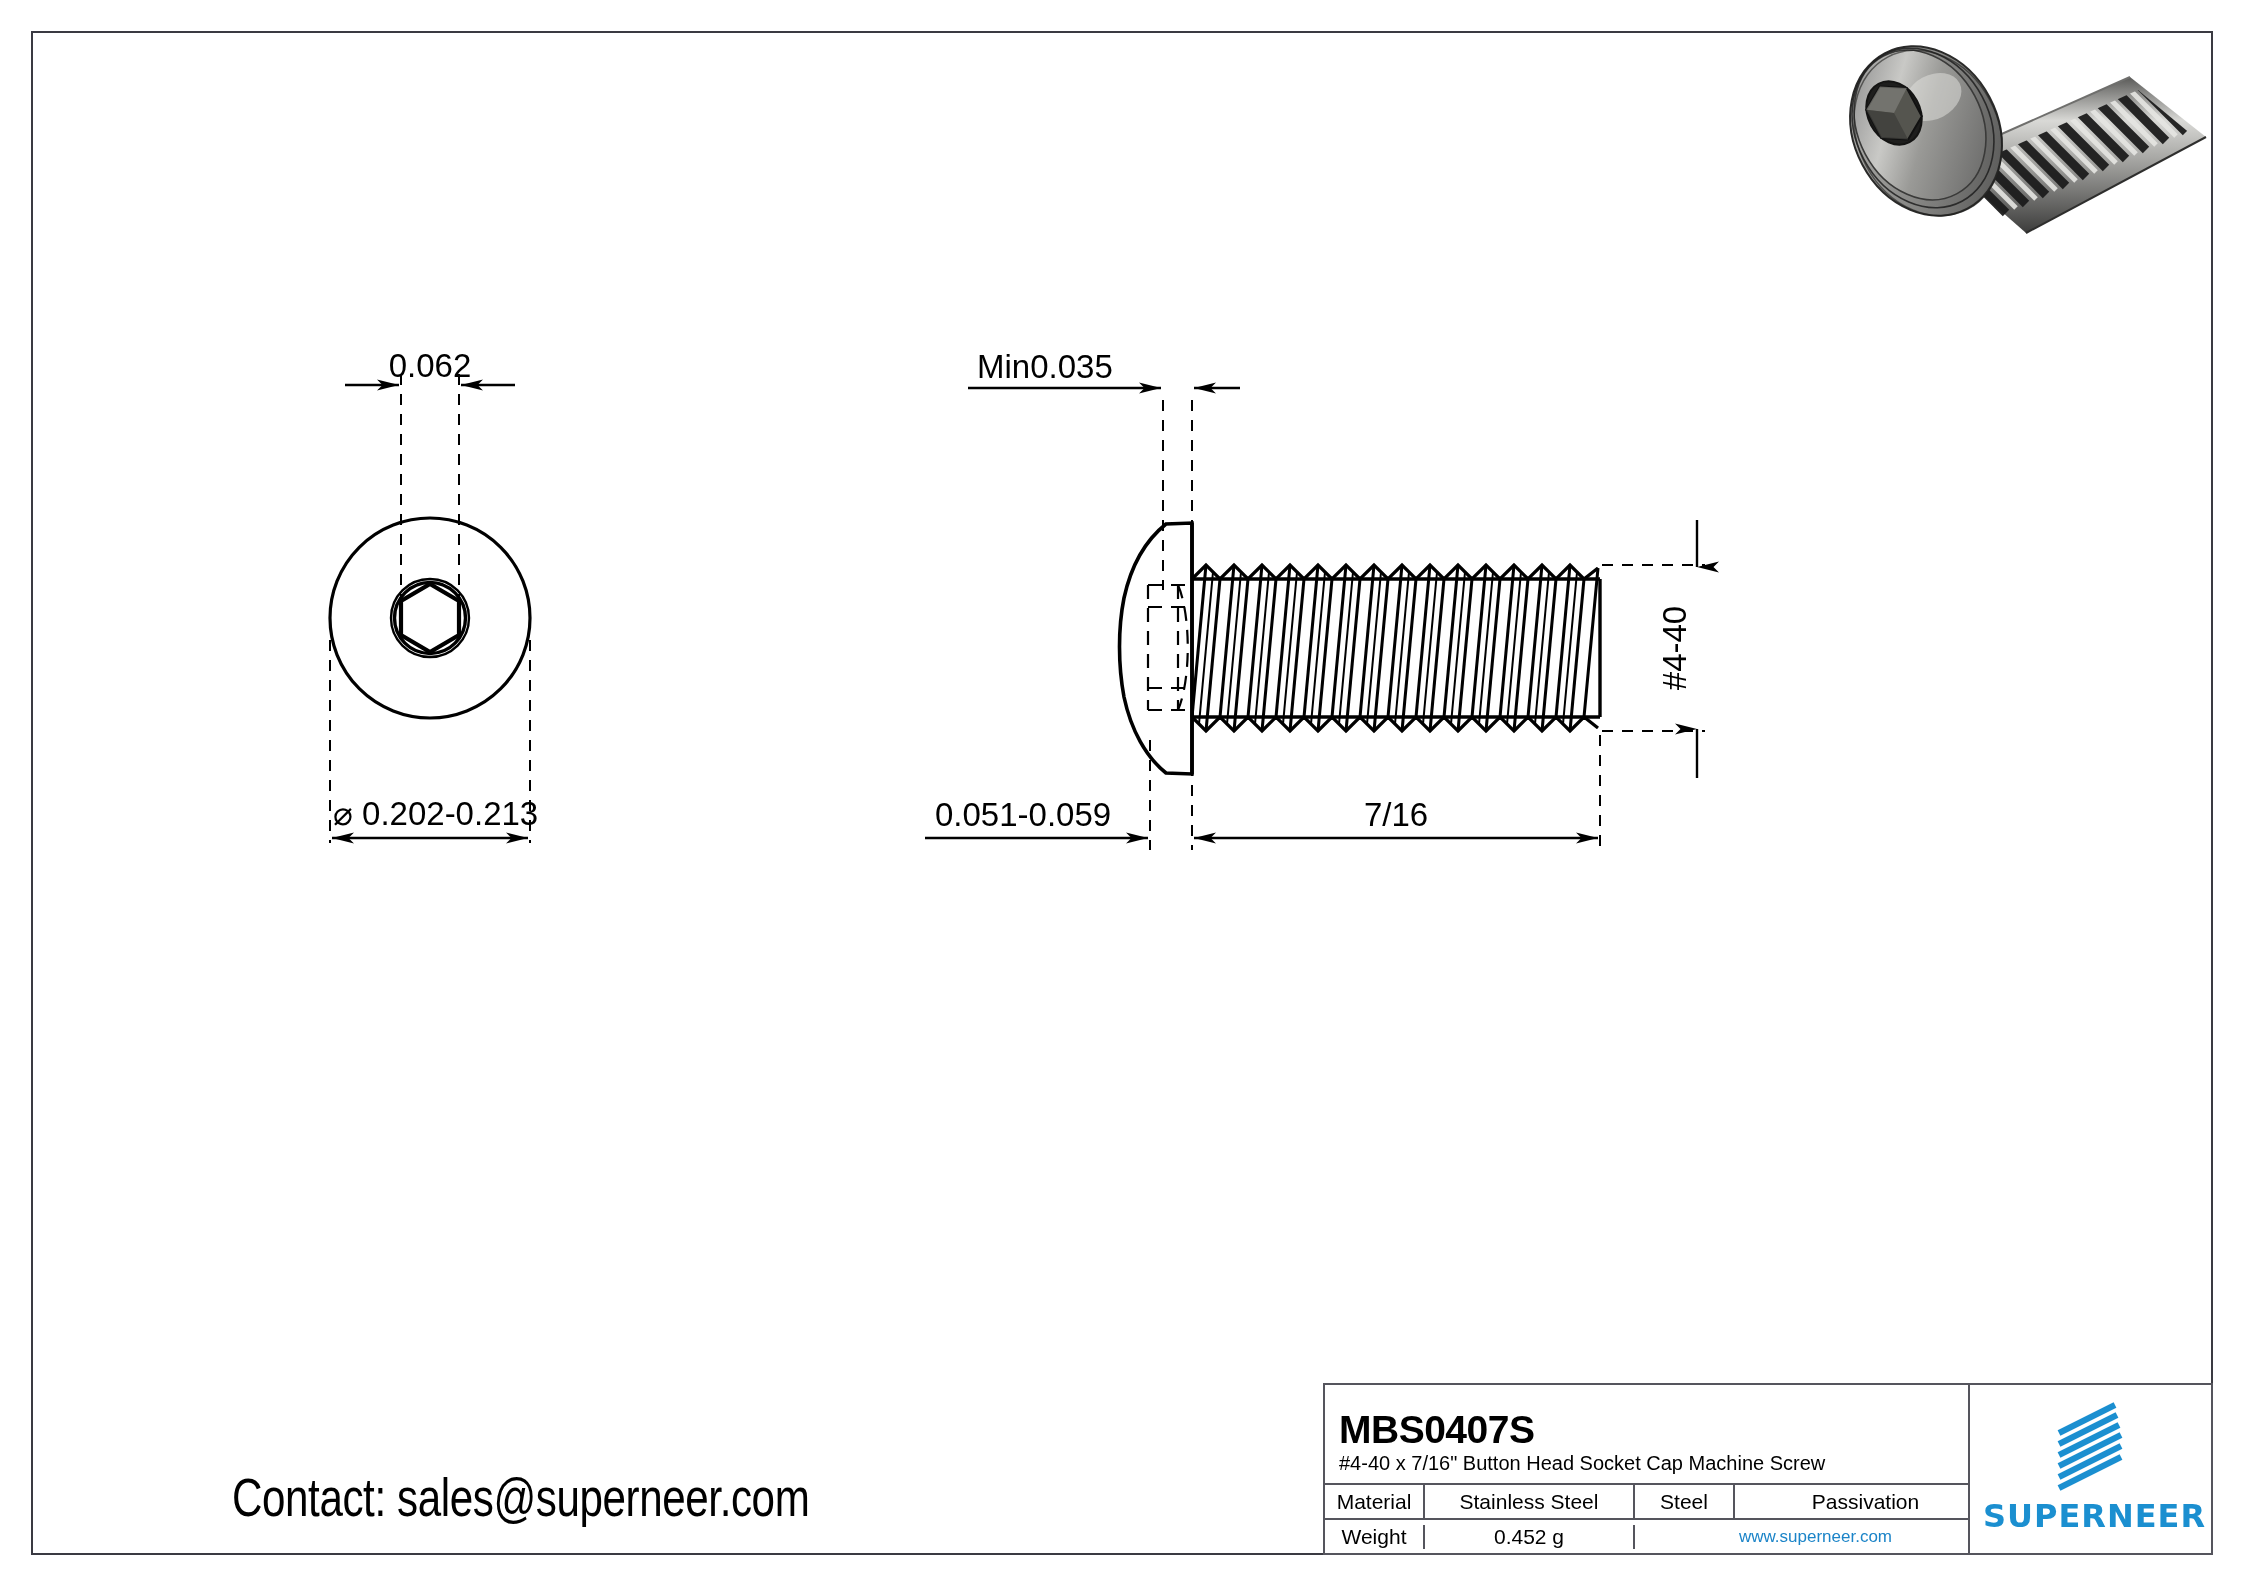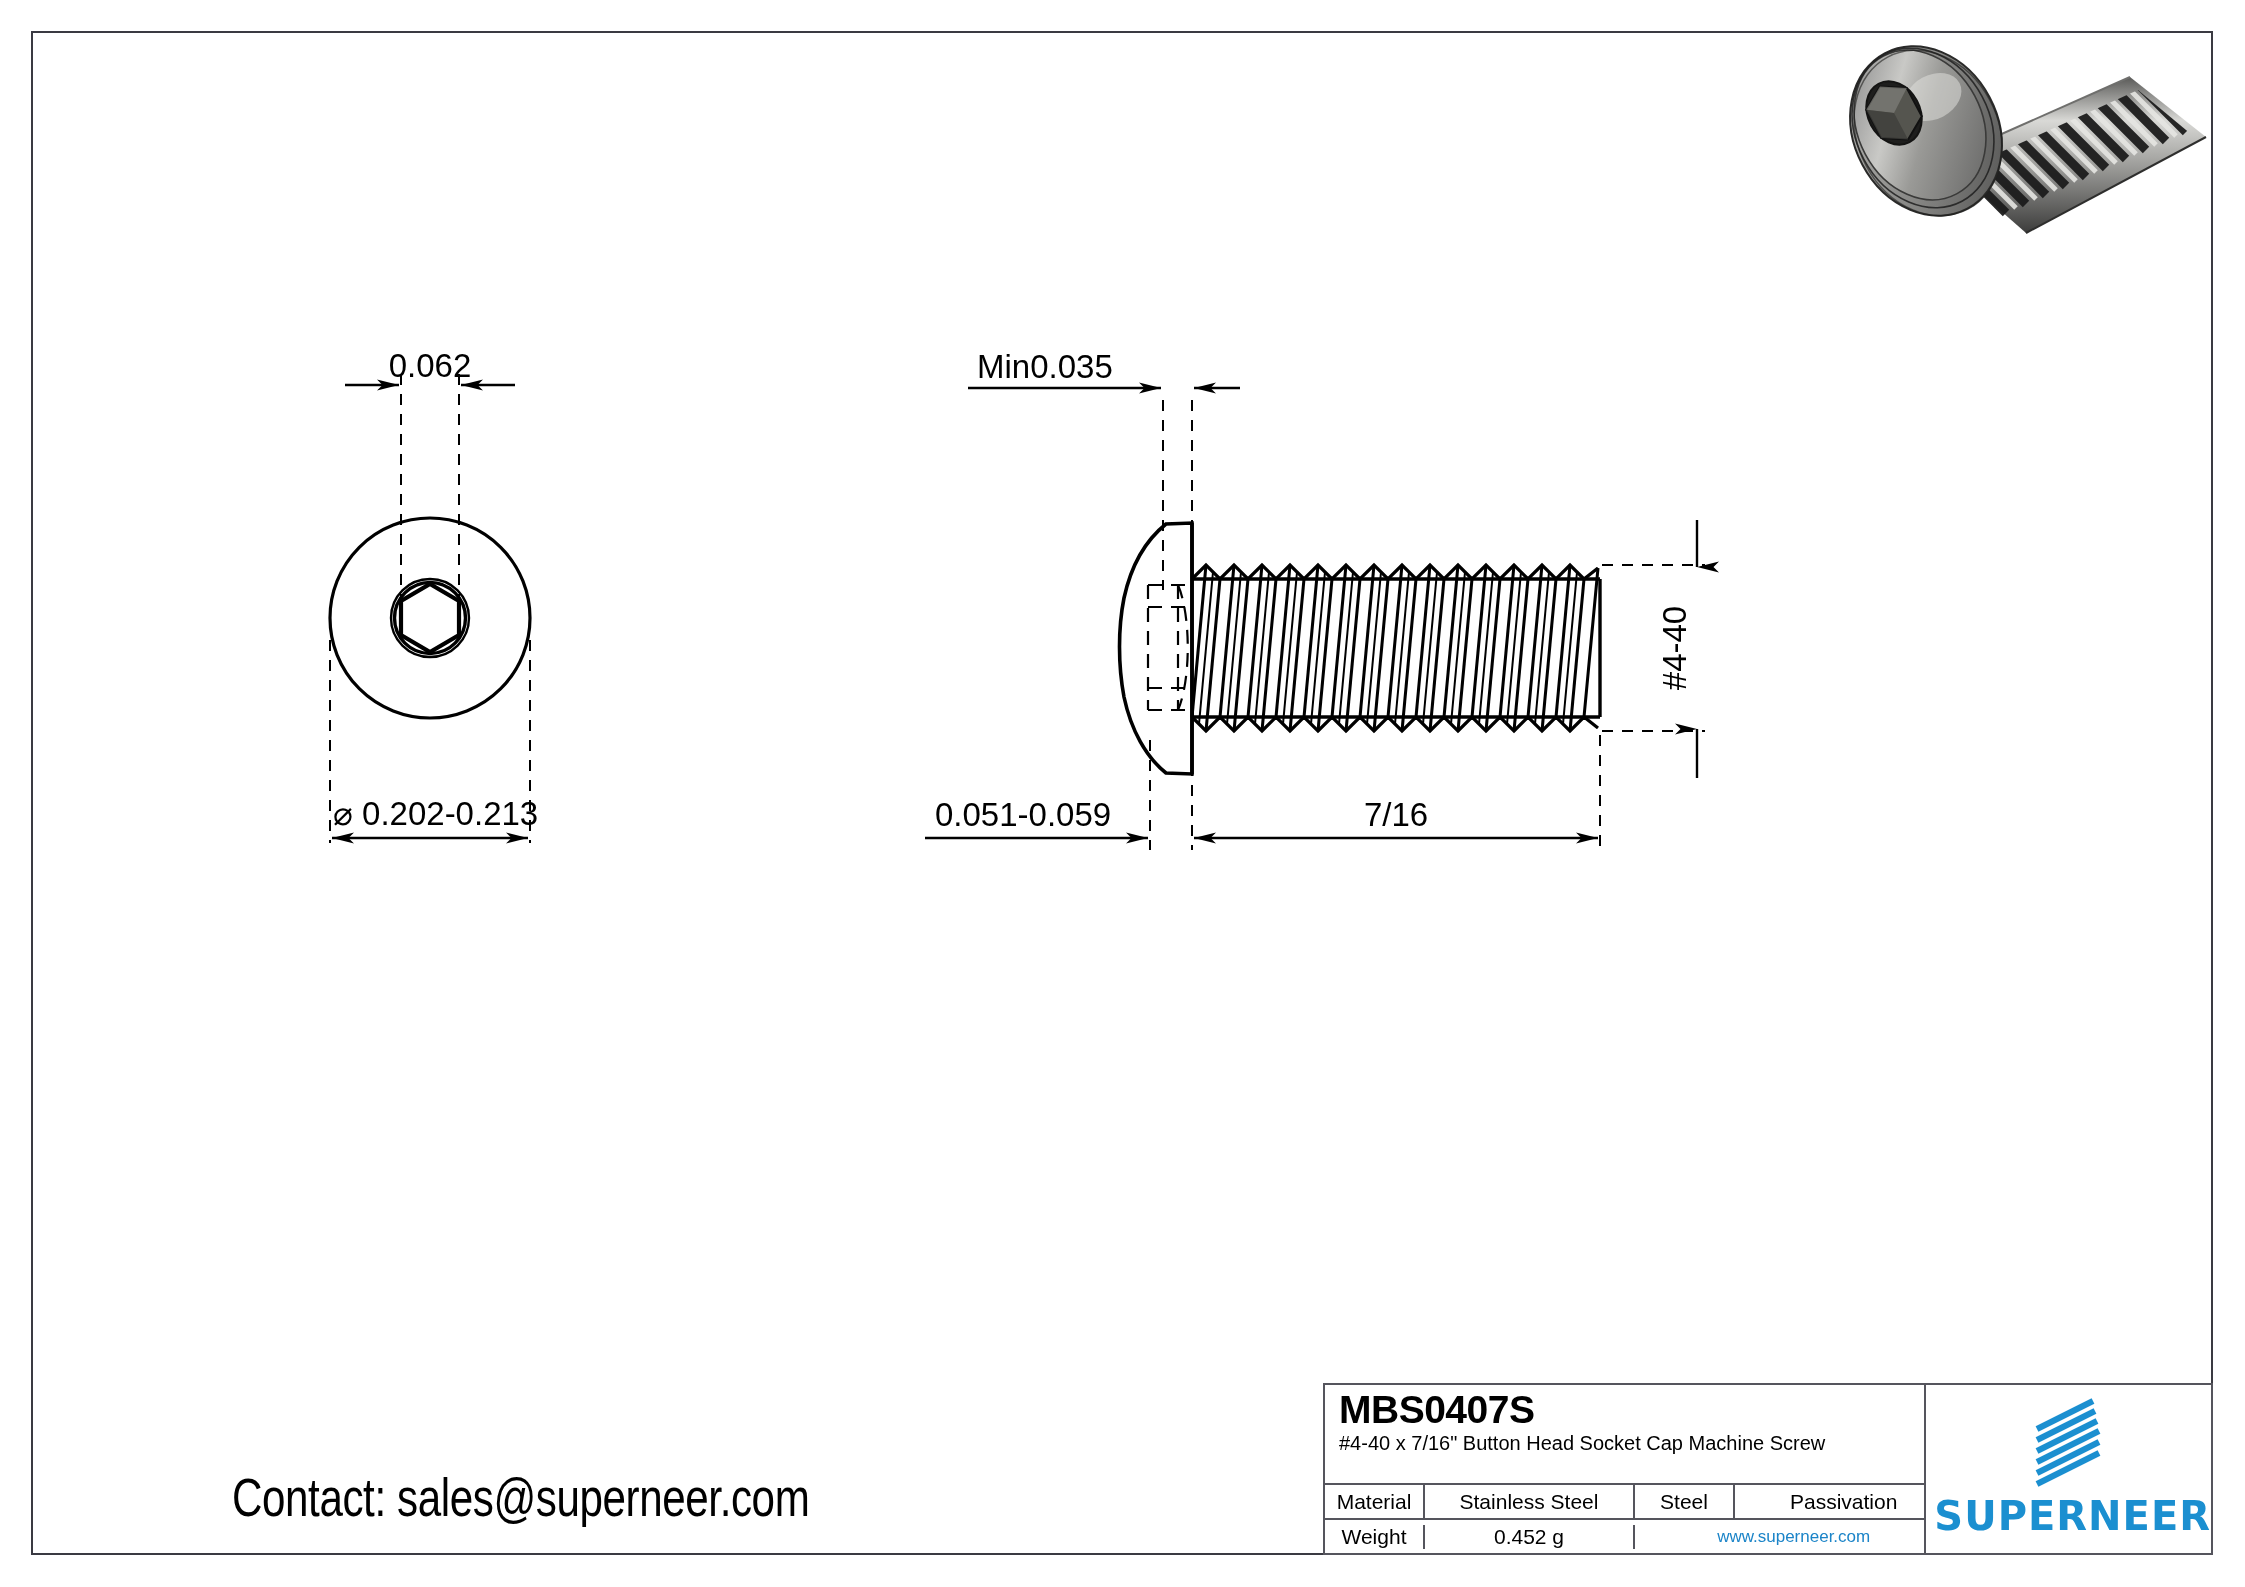--- a/index.html
+++ b/index.html
@@ -80,21 +80,21 @@
   }
   #tb-left {
     width: 645px;
     display: flex;
     flex-direction: column;
     border-right: 2px solid #55555d;
     box-sizing: border-box;
   }
   #tb-desc {
     flex: 0 0 100px;
-    padding: 4px 0 0 14px;
+    padding: 24px 0 0 14px;
     box-sizing: border-box;
     border-bottom: 2px solid #55555d;
   }
   #tb-partno {
     font-size: 39px;
     font-weight: bold;
     line-height: 42px;
     letter-spacing: -0.5px;
     color: #000;
   }
@@ -139,21 +139,21 @@
     align-items: center;
     justify-content: center;
     padding-bottom: 4px;
   }
   #logo-mark {
     width: 72px;
     height: 96px;
     margin-bottom: 2px;
   }
   #logo-word {
-    font-size: 40px;
+    font-size: 32px;
     font-weight: bold;
     letter-spacing: 1px;
     color: #1b8fd0;
     font-family: "DejaVu Sans", sans-serif;
     margin-left: 8px;
   }
 </style>
 </head>
 <body>
 

